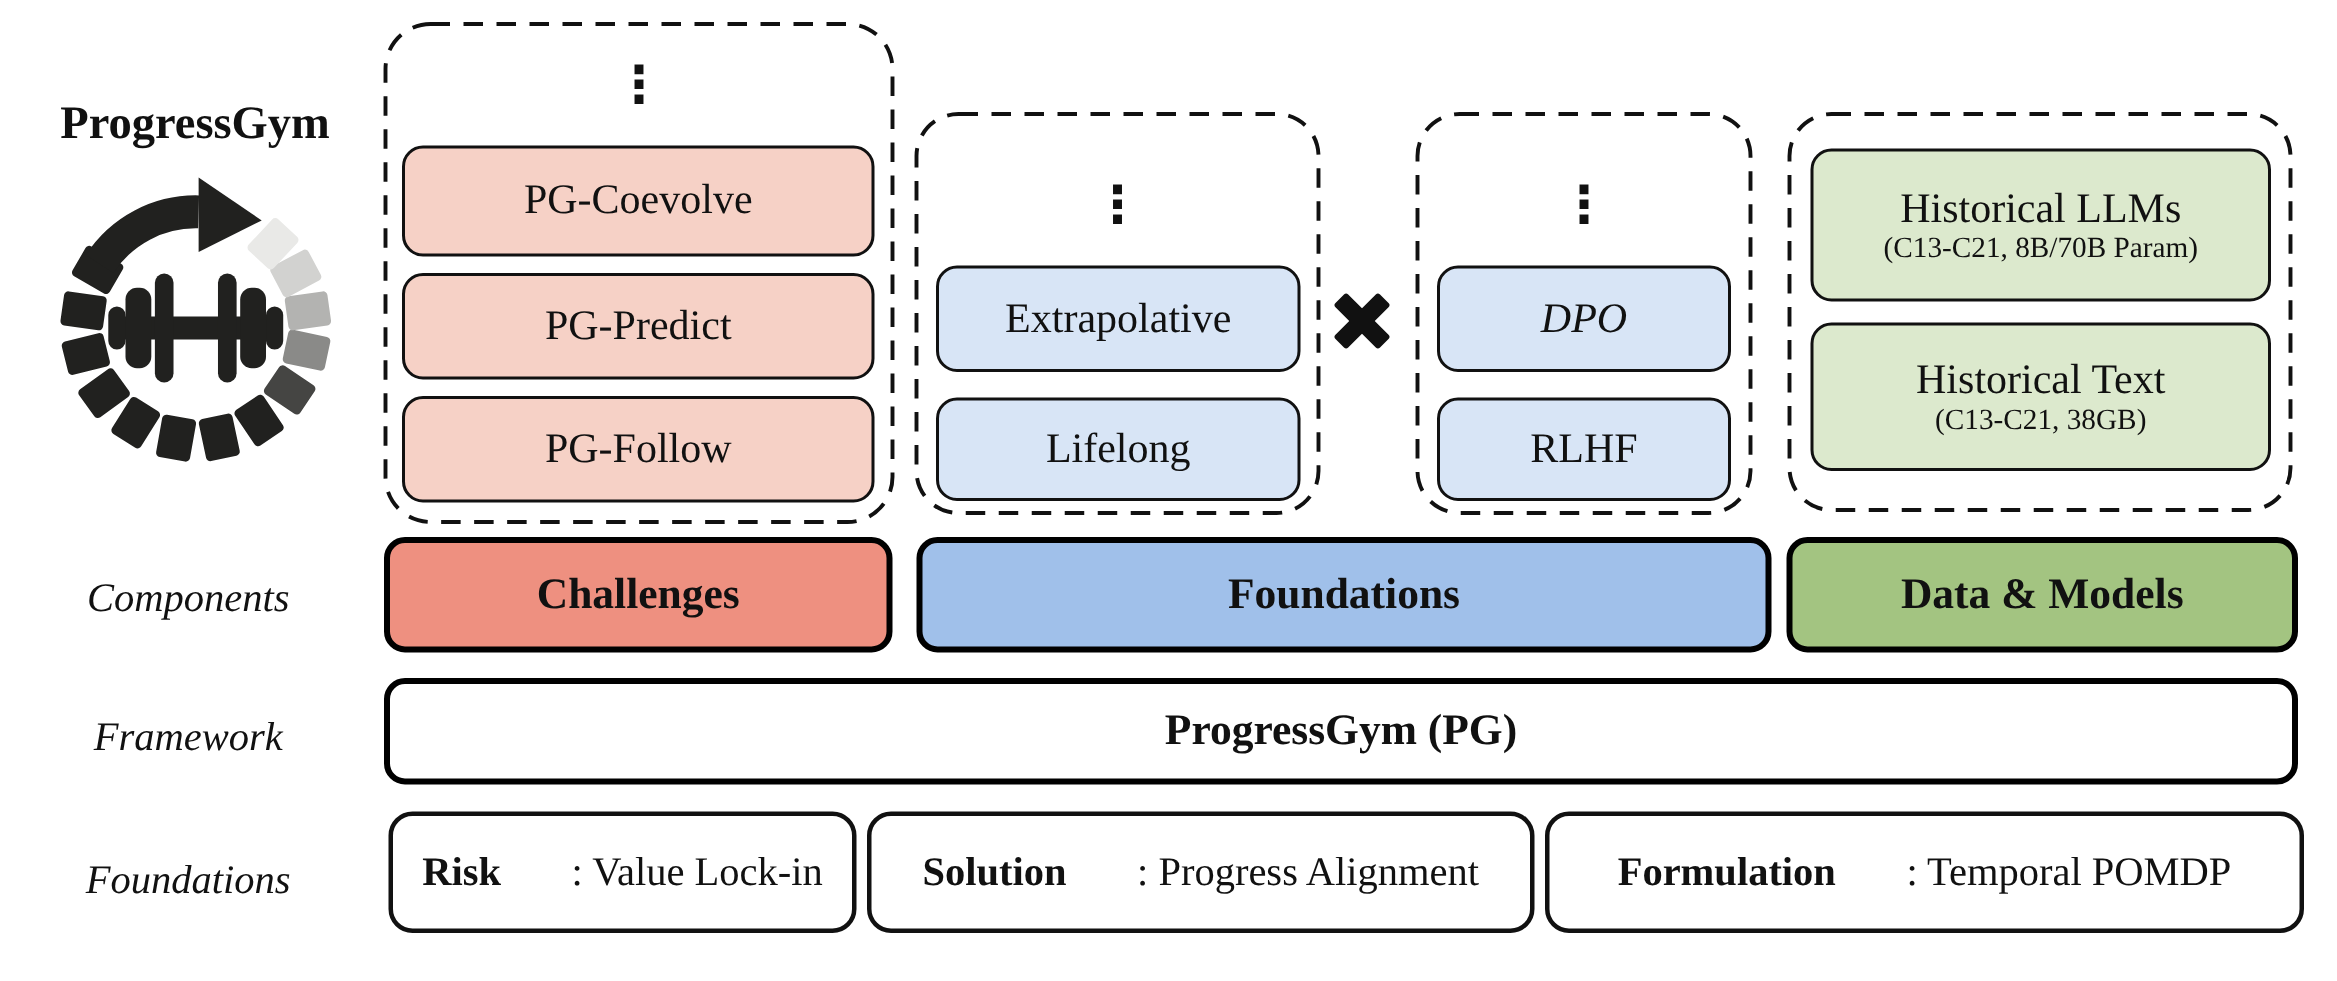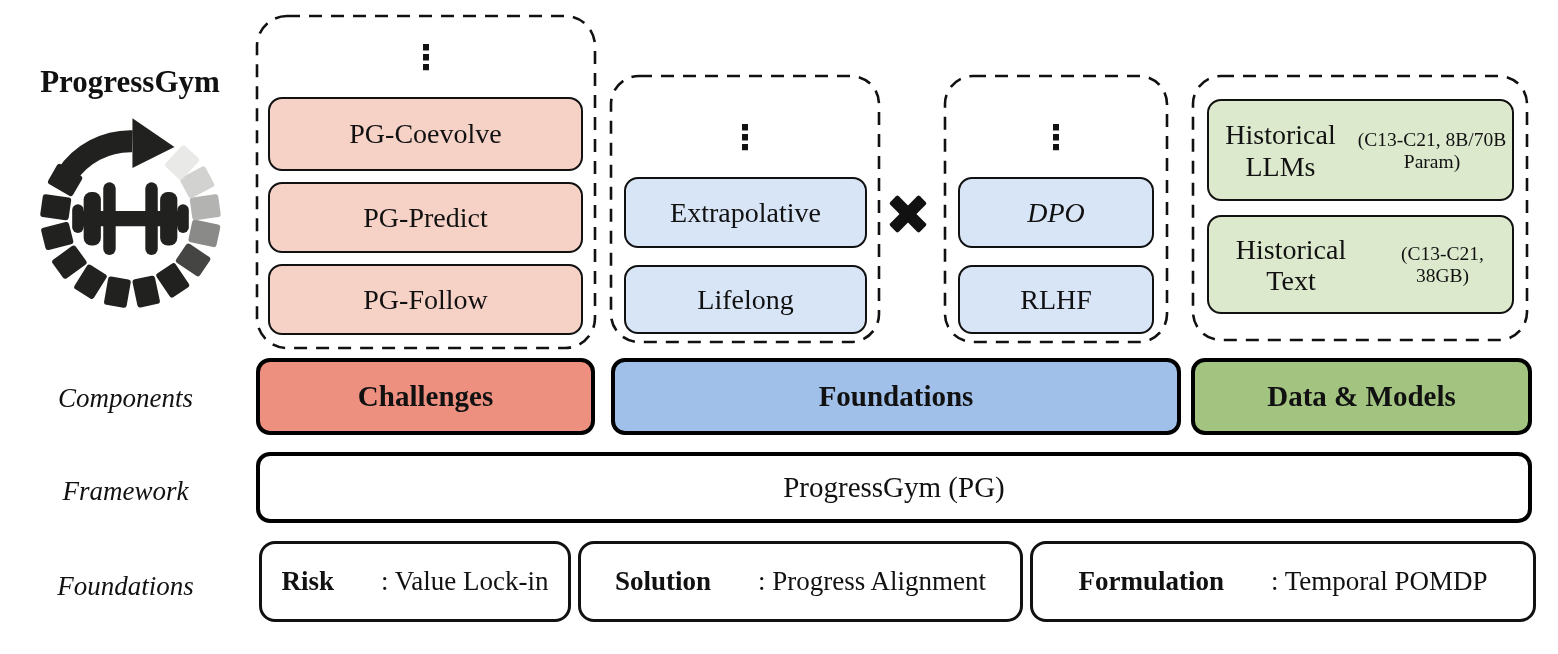--- a/index.html
+++ b/index.html
@@ -22,29 +22,29 @@
 
   .box{
     position:absolute;box-sizing:border-box;display:flex;align-items:center;justify-content:center;
     text-align:center;
   }
   .item-box{border:2.5px solid #111;border-radius:14px;font-size:28px;}
   .pink{background:#f6d1c6;}
   .lblue{background:#d8e5f6;}
   .lgreen{background:#dce9cd;}
 
-  .data-box{line-height:1.12;padding-top:1px;}
+  .data-box{flex-direction:column;line-height:1.12;padding-top:1px;}
   .data-box .sub{font-size:19.5px;}
 
   .comp-box{border:4.5px solid #000;border-radius:14px;font-size:29px;font-weight:bold;}
   .red{background:#ee9080;}
   .blue{background:#a0c0ea;}
   .green{background:#a3c481;}
 
-  .frame-box{border:4.5px solid #000;border-radius:14px;font-size:29px;font-weight:normal;background:#fff;}
+  .frame-box{border:4.5px solid #000;border-radius:14px;font-size:29px;font-weight:bold;background:#fff;}
 
   .found-box{border:3px solid #111;border-radius:16px;font-size:27px;background:#fff;white-space:pre;gap:47px;}
   .found-box b{font-weight:bold;}
 
   .row-label{
     position:absolute;left:8px;width:235px;text-align:center;
     font-style:italic;font-size:27px;
   }
 </style>
 </head>

